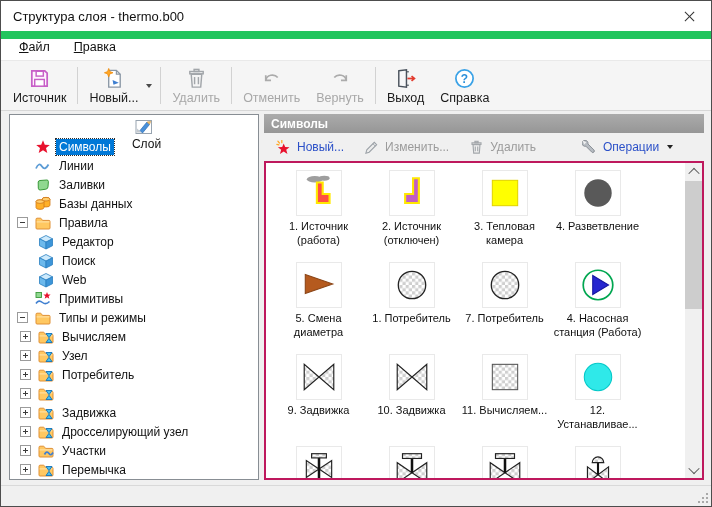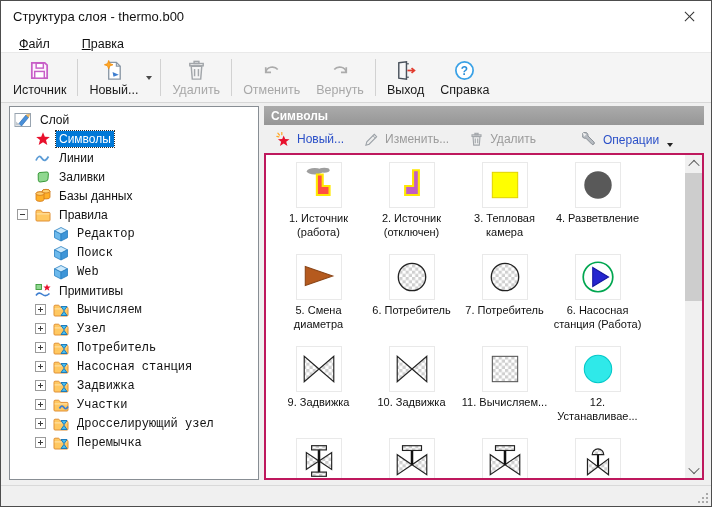--- a/index.html
+++ b/index.html
@@ -8,44 +8,44 @@
   
   .titlebar{height:30px;background:#fff;display:flex;align-items:center;flex:0 0 auto;}
   .title-text{font-size:13px;color:#111;padding-left:12px;flex:1;}
   .close-btn{width:44px;height:30px;display:flex;align-items:center;justify-content:center;cursor:default;}
   .x-icon{position:relative;width:11px;height:11px;display:inline-block;}
   .x-icon::before,.x-icon::after{content:"";position:absolute;left:5px;top:-1px;width:1.2px;height:13px;background:#333;}
   .x-icon::before{transform:rotate(45deg);}
   .x-icon::after{transform:rotate(-45deg);}
 
   
-  .menubar{height:21px;background:#fff;display:flex;align-items:flex-end;padding-left:12px;gap:20px;flex:0 0 auto;border-bottom:1px solid #e9e9e9;}
+  .menubar{height:21px;background:#fff;display:flex;align-items:flex-start;padding-left:12px;gap:12px;flex:0 0 auto;border-bottom:1px solid #e9e9e9;margin-top:8px;}
   .menu-item{display:inline-block;font-size:12.5px;color:#111;padding:1px 6px;}
   .menu-item::first-letter{text-decoration:underline;}
 
   
   .main-toolbar{height:47px;background:#f5f5f5;border-bottom:1px solid #d7d7d7;display:flex;align-items:stretch;padding:1px 4px;flex:0 0 auto;}
   .tbtn{display:flex;flex-direction:column;align-items:center;justify-content:center;padding:0 8px;gap:1px;}
   .tbtn .tbl{font-size:12.5px;color:#1a1a1a;white-space:nowrap;}
   .tbtn.disabled .tbl{color:#a8a8a8;}
   .tb-sep{width:1px;background:#d2d2d2;margin:5px 3px;}
   .i24{width:23px;height:23px;}
   .ddzone{display:flex;align-items:center;padding:0 5px 0 0;}
   .caret{width:0;height:0;border-left:3.5px solid transparent;border-right:3.5px solid transparent;border-top:4px solid #4a4a4a;display:inline-block;}
   .newgroup{display:flex;align-items:stretch;}
 
   
   .content{flex:1 1 auto;min-height:0;display:flex;padding:3px 7px 5px 8px;gap:5px;background:#f0f0f0;}
 
   
   .tree-panel{width:250px;flex:0 0 auto;background:#fff;border:1px solid #888e94;box-sizing:border-box;padding:3px 0 0 0;overflow:hidden;}
   .trow{height:19px;display:flex;align-items:center;font-size:12px;color:#111;white-space:nowrap;}
-  .trow.lvl0{padding-left:4px;}
+  .trow.lvl0{padding-left:20px;flex-direction:column;}
   .trow.lvl1{padding-left:7px;}
-  .trow.lvl2{padding-left:25px;font-family:Liberation Mono, monospace;}
+  .trow.lvl2{padding-left:10px;}
   .slot{width:18px;flex:0 0 auto;display:flex;align-items:center;justify-content:flex-start;}
   .exp{width:9px;height:9px;box-sizing:content-box;border:1px solid #9b9b9b;background:#fff;position:relative;display:inline-block;}
   .exp::before{content:"";position:absolute;left:2px;top:4px;width:5px;height:1px;background:#3c3c3c;}
   .exp.plus::after{content:"";position:absolute;left:4px;top:2px;width:1px;height:5px;background:#3c3c3c;}
   .i16{width:16px;height:16px;flex:0 0 auto;}
   .i18{width:18px;height:18px;flex:0 0 auto;}
   .tlab{margin-left:5px;padding:1px 3px;}
   .tlab.sel{background:#0078d7;color:#fff;outline:1px dotted #2b2b2b;outline-offset:0px;}
 
   
@@ -429,20 +429,29 @@
           </svg>
         <span class="tlab">Web</span>
       </div>
       <div class="trow lvl1">
         <span class="slot"></span>
         <svg class="i16">
             <use href="#ic-prim"></use>
           </svg>
         <span class="tlab">Примитивы</span>
       </div>
+      <div class="trow lvl1">
+        <span class="slot">
+            <span class="exp minus"></span>
+          </span>
+        <svg class="i16">
+            <use href="#ic-folder"></use>
+          </svg>
+        <span class="tlab">Типы и режимы</span>
+      </div>
       <div class="trow lvl2">
         <span class="slot">
             <span class="exp plus"></span>
           </span>
         <svg class="i16">
             <use href="#ic-folder"></use>
             <use href="#ic-hg16"></use>
           </svg>
         <span class="tlab">Вычисляем</span>
       </div>
@@ -467,51 +476,50 @@
         <span class="tlab">Потребитель</span>
       </div>
       <div class="trow lvl2">
         <span class="slot">
             <span class="exp plus"></span>
           </span>
         <svg class="i16">
             <use href="#ic-folder"></use>
             <use href="#ic-hg16"></use>
           </svg>
-        <span class="tlab">Насосная станция</span>
       </div>
       <div class="trow lvl2">
         <span class="slot">
             <span class="exp plus"></span>
           </span>
         <svg class="i16">
             <use href="#ic-folder"></use>
             <use href="#ic-hg16"></use>
           </svg>
         <span class="tlab">Задвижка</span>
       </div>
       <div class="trow lvl2">
         <span class="slot">
             <span class="exp plus"></span>
           </span>
         <svg class="i16">
             <use href="#ic-folder"></use>
+            <use href="#ic-hg16"></use>
+          </svg>
+        <span class="tlab">Дросселирующий узел</span>
+      </div>
+      <div class="trow lvl2">
+        <span class="slot">
+            <span class="exp plus"></span>
+          </span>
+        <svg class="i16">
+            <use href="#ic-folder"></use>
             <use href="#ic-wv16"></use>
           </svg>
         <span class="tlab">Участки</span>
-      </div>
-      <div class="trow lvl2">
-        <span class="slot">
-            <span class="exp plus"></span>
-          </span>
-        <svg class="i16">
-            <use href="#ic-folder"></use>
-            <use href="#ic-hg16"></use>
-          </svg>
-        <span class="tlab">Дросселирующий узел</span>
       </div>
       <div class="trow lvl2">
         <span class="slot">
             <span class="exp plus"></span>
           </span>
         <svg class="i16">
             <use href="#ic-folder"></use>
             <use href="#ic-hg16"></use>
           </svg>
         <span class="tlab">Перемычка</span>
@@ -536,21 +544,21 @@
               <use href="#ic-pencil"></use>
             </svg>
           <span>Изменить...</span>
         </div>
         <div class="pbtn disabled">
           <svg class="i15">
               <use href="#ic-trash-sm"></use>
             </svg>
           <span>Удалить</span>
         </div>
-        <div class="pbtn" style="margin-left:26px;align-items:flex-end;">
+        <div class="pbtn" style="margin-left:26px;">
           <svg class="i15">
               <use href="#ic-wrench"></use>
             </svg>
           <span>Операции</span>
           <span class="caret"></span>
         </div>
       </div>
 
       <div class="symbols-box">
         <div class="symbols-grid">
@@ -593,37 +601,37 @@
                 </svg>
               </div>
             <div class="clab">5. Смена диаметра</div>
           </div>
           <div class="cell">
             <div class="cbox">
                 <svg class="g38">
                   <use href="#g-ccirc"></use>
                 </svg>
               </div>
-            <div class="clab">6. Потребитель</div>
+            <div class="clab">1. Потребитель</div>
           </div>
           <div class="cell">
             <div class="cbox">
                 <svg class="g38">
                   <use href="#g-ccirc"></use>
                 </svg>
               </div>
             <div class="clab">7. Потребитель</div>
           </div>
           <div class="cell">
             <div class="cbox">
                 <svg class="g38">
                   <use href="#g-pump"></use>
                 </svg>
               </div>
-            <div class="clab">6. Насосная станция (Работа)</div>
+            <div class="clab">4. Насосная станция (Работа)</div>
           </div>
           <div class="cell">
             <div class="cbox">
                 <svg class="g38">
                   <use href="#g-valve"></use>
                 </svg>
               </div>
             <div class="clab">9. Задвижка</div>
           </div>
           <div class="cell">

